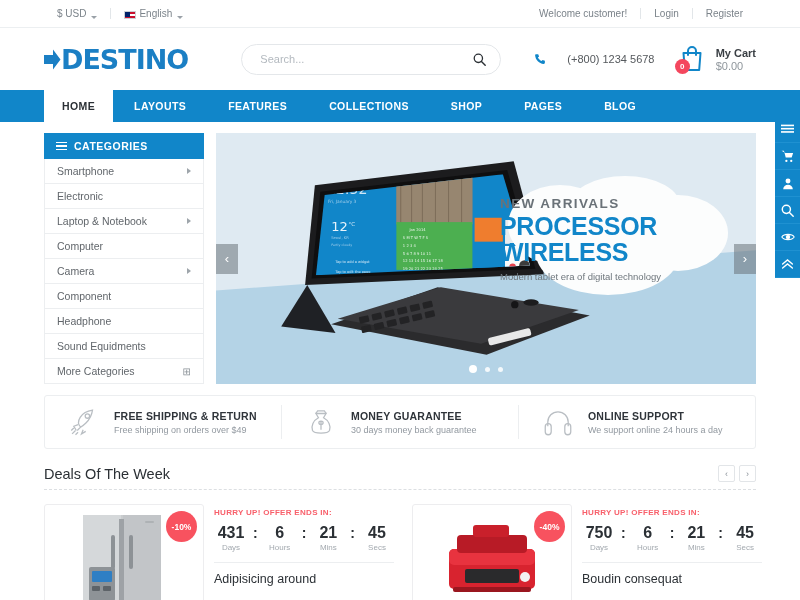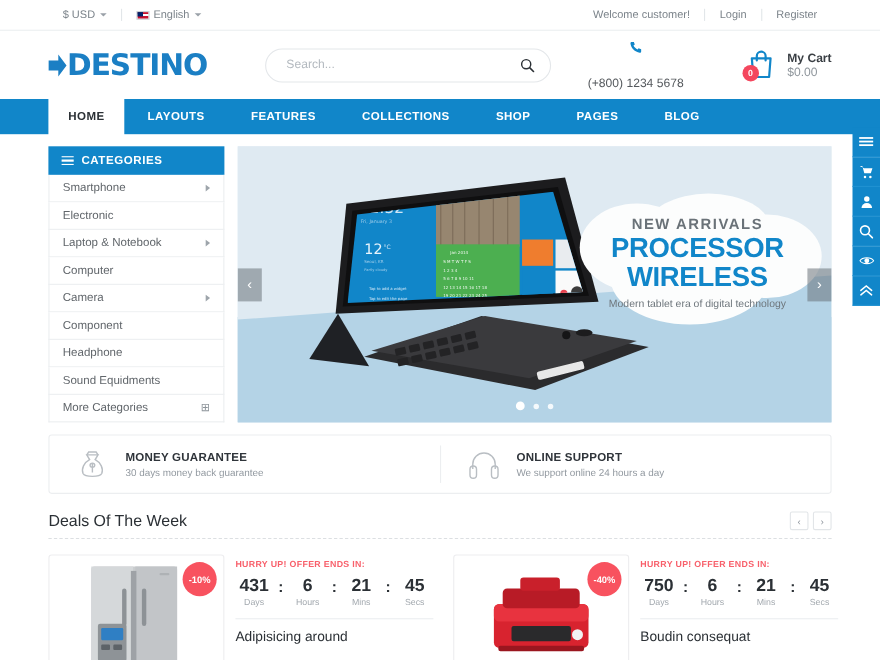--- a/index.html
+++ b/index.html
@@ -14,21 +14,21 @@
   
   .topbar {
     height: 28px;
     border-bottom: 1px solid #eceff1;
     display: flex; align-items: center;
     font-size: 10px; color: #8a9299;
     padding: 0 44px;
   }
   .tb-left { display: flex; align-items: center; gap: 0; }
   .tb-item {
-    display: flex; align-items: center; gap: 3px;
+    display: flex; align-items: flex-end; gap: 3px;
     padding: 0 13px; color: #7b838a; font-size: 10px;
     white-space: nowrap;
   }
   .tb-sep { width: 1px; height: 11px; background: #e2e6e9; }
   .caret-d {
     width: 0; height: 0; margin-left: 2px;
     border-left: 3px solid transparent;
     border-right: 3px solid transparent;
     border-top: 3.5px solid #9aa1a8;
   }
@@ -64,21 +64,21 @@
   }
   .searchwrap input {
     border: none; outline: none; flex: 1;
     font-size: 11px; color: #9aa1a8;
     font-family: "Liberation Sans", sans-serif; background: transparent;
   }
   .searchwrap input::placeholder { color: #b3b9bf; }
 
   .phone {
     margin-left: 33px; display: flex; align-items: center; gap: 21px;
-    font-size: 11px; color: #55595d; flex-direction: column;
+    font-size: 11px; color: #55595d;
   }
 
   .cart {
     margin-left: auto; display: flex; align-items: center; gap: 9px;
   }
   .cart-ico { position: relative; width: 28px; height: 30px; }
   .cart-badge {
     position: absolute; left: -4px; bottom: 0px;
     width: 15px; height: 15px; border-radius: 50%;
     background: #f4475e; color: #fff; font-size: 8px;
@@ -128,23 +128,23 @@
     border-left: 4px solid #9ea5ab;
   }
   .cat-li .plus { margin-left: auto; font-size: 10px; color: #8d949a; }
 
   
   .hero {
     flex: 1; height: 251px; position: relative; overflow: hidden;
     background: linear-gradient(#dfeaf2 0 62%, #b4d3e6 62% 100%);
   }
   .hero-cloud {
-    position: absolute; right: 7px; top: 42px;
+    position: absolute; right: 26px; top: 42px;
     width: 230px; height: 128px; text-align: center;
-    display: flex; flex-direction: column; align-items: center;
+    display: flex; flex-direction: column; align-items: flex-start;
     justify-content: center; z-index: 4;
   }
   .cloud-bg {
     position: absolute; inset: 0; z-index: -1;
   }
   .h-sub { font-size: 13.5px; font-weight: bold; color: #6a7278; letter-spacing: 1.4px; }
   .h-t1 { font-size: 25px; font-weight: bold; color: #1186c9; letter-spacing: -.3px; line-height: 1.02; margin-top: 3px;}
   .h-t2 { font-size: 25px; font-weight: bold; color: #1186c9; letter-spacing: -.3px; line-height: 1.02; }
   .h-desc { font-size: 9.5px; color: #6e767c; margin-top: 6px; }
 
@@ -444,20 +444,38 @@
         <span class="dot"></span>
       </div>
   </div>
 </div>
 
 <div class="services" id="services">
     <div class="svc">
       <span>
         <svg width="34" height="34" viewBox="0 0 40 40">
           <g fill="none" stroke="#b9bec3" stroke-width="1.5">
+            <path d="M16 26 C10 20 16 8 30 6 C28 20 16 26 16 26 Z"></path>
+            <path d="M16 26 l-4 4"></path>
+            <path d="M13 23 L8 25 L11 30"></path>
+            <path d="M19 29 L17 34 L22 31"></path>
+            <circle cx="24" cy="13" r="2.6"></circle>
+            <path d="M10 30 l-4 4 M8 27 l-3 3 M13 32 l-3 3"></path>
+          </g>
+        </svg>
+      </span>
+      <div>
+        <div class="svc-t">FREE SHIPPING &amp; RETURN</div>
+        <div class="svc-d">Free shipping on orders over $49</div>
+      </div>
+    </div>
+    <div class="svc">
+      <span>
+        <svg width="34" height="34" viewBox="0 0 40 40">
+          <g fill="none" stroke="#b9bec3" stroke-width="1.5">
             <path d="M14 10 L26 10 L23 15 C29 18 32 25 30 30 C28 34 12 34 10 30 C8 25 11 18 17 15 Z"></path>
             <path d="M14 10 l2-3 h8 l2 3"></path>
             <path d="M20 19 v10 M17.5 21 a2.5 2 0 0 1 5 0 a2.5 2 0 0 0 -5 0 a2.5 2 0 0 0 5 0"></path>
           </g>
         </svg>
       </span>
       <div>
         <div class="svc-t">MONEY GUARANTEE</div>
         <div class="svc-d">30 days money back guarantee</div>
       </div>

